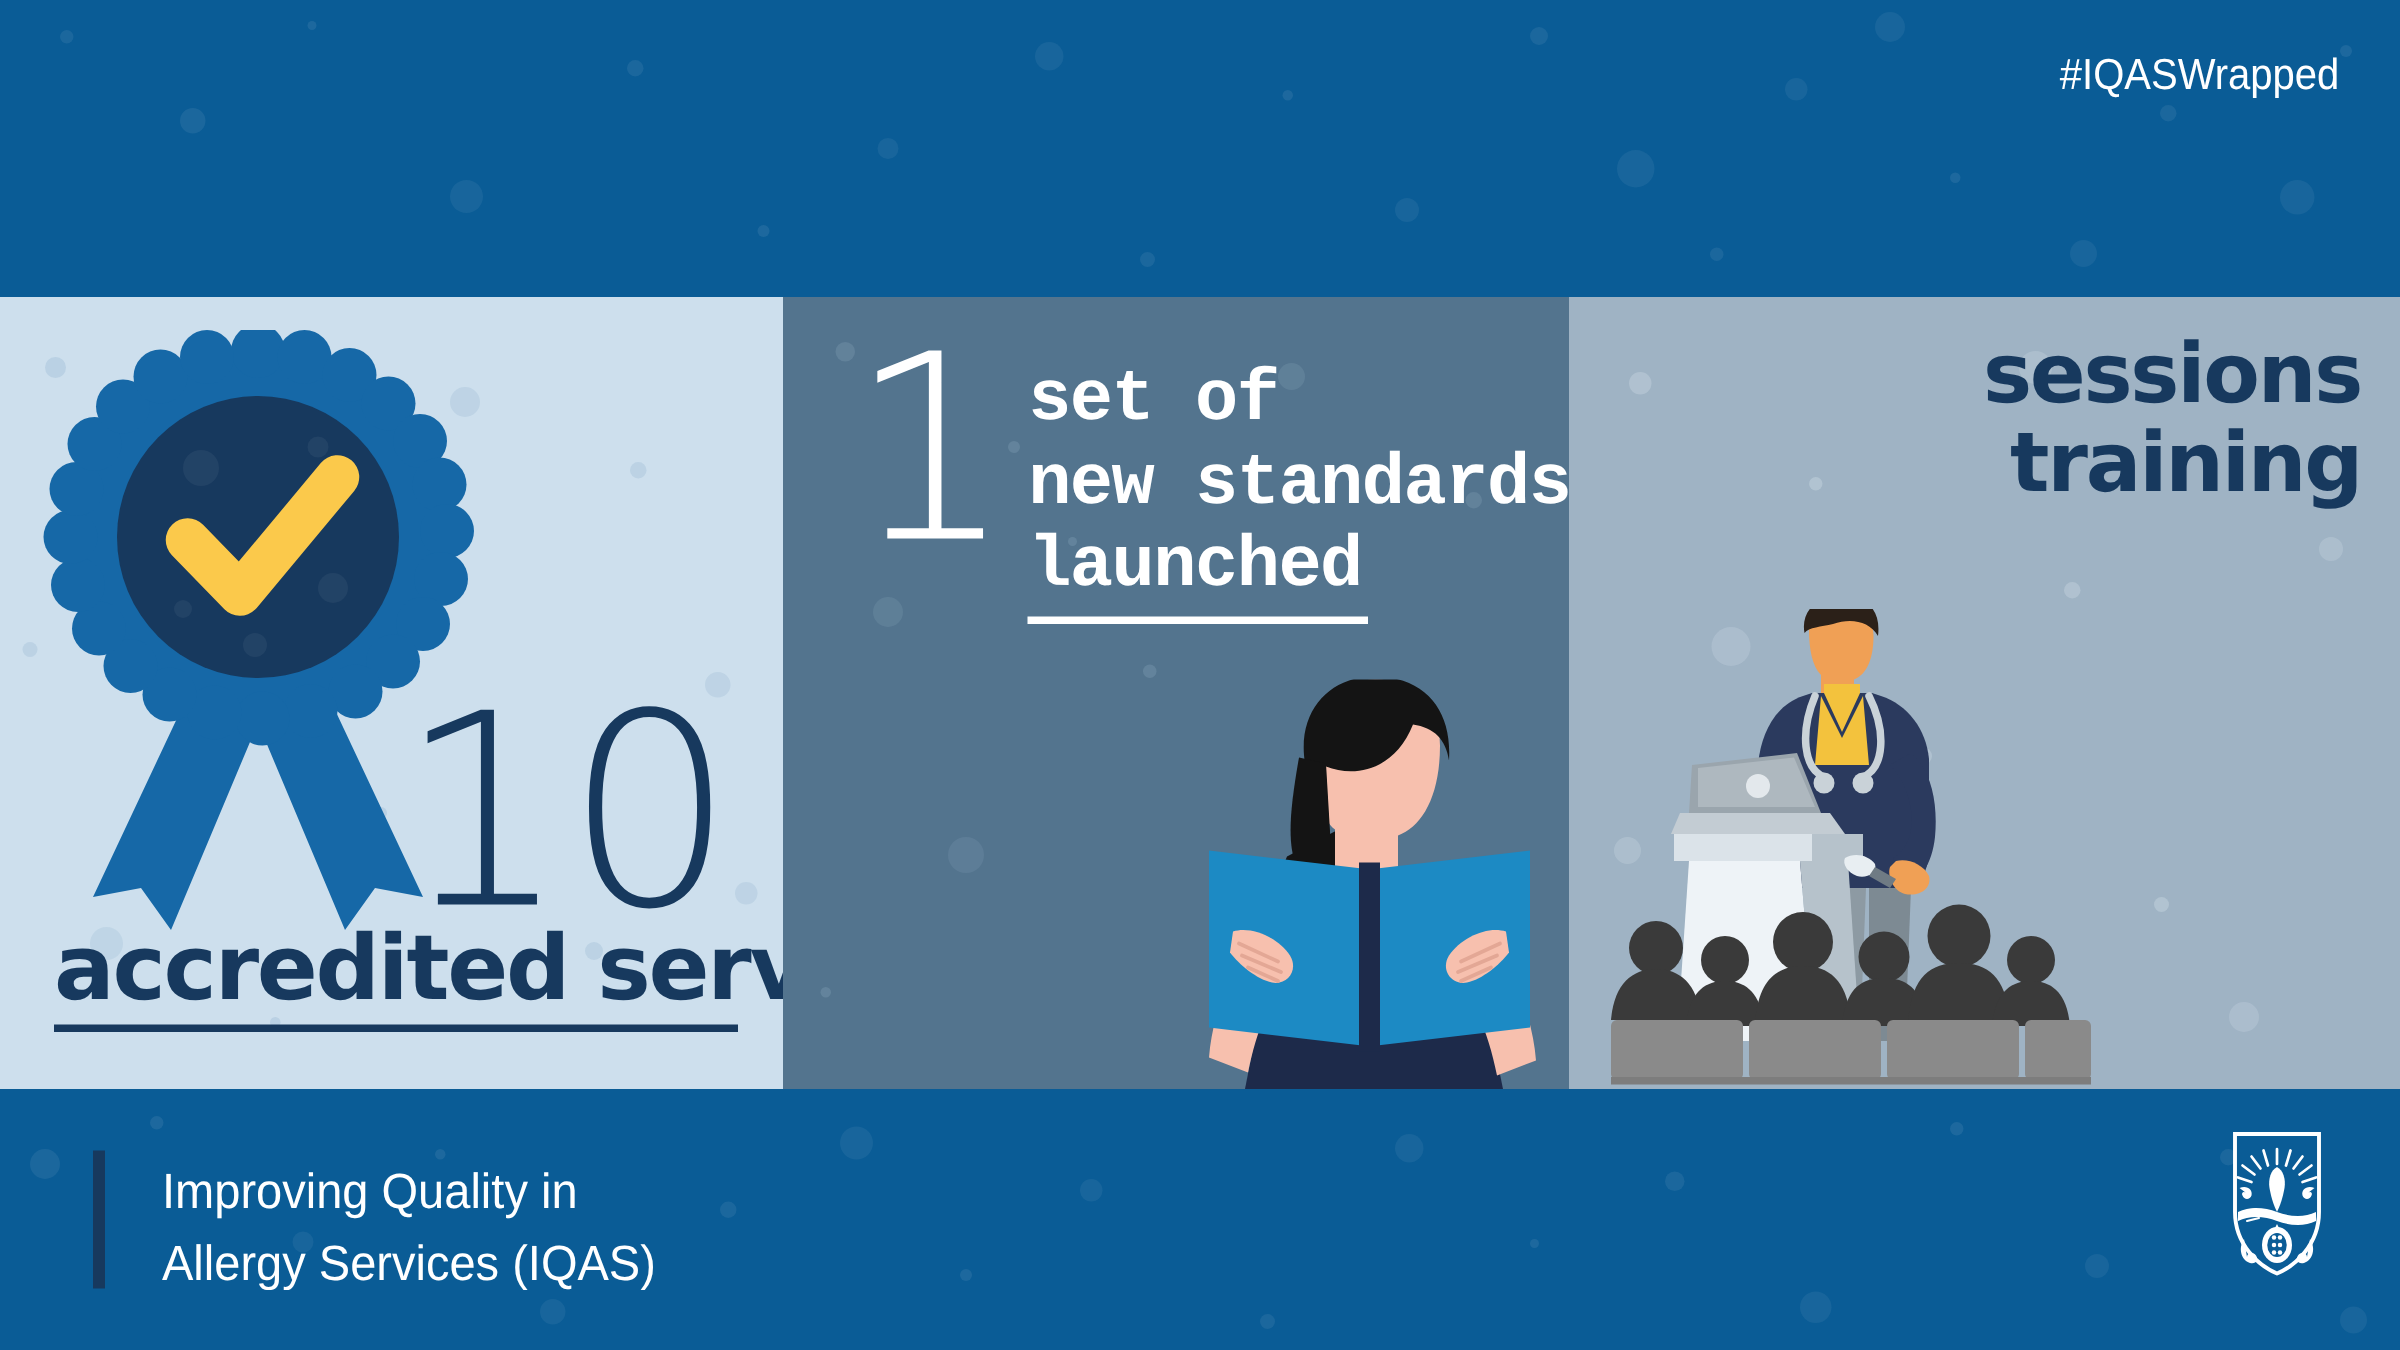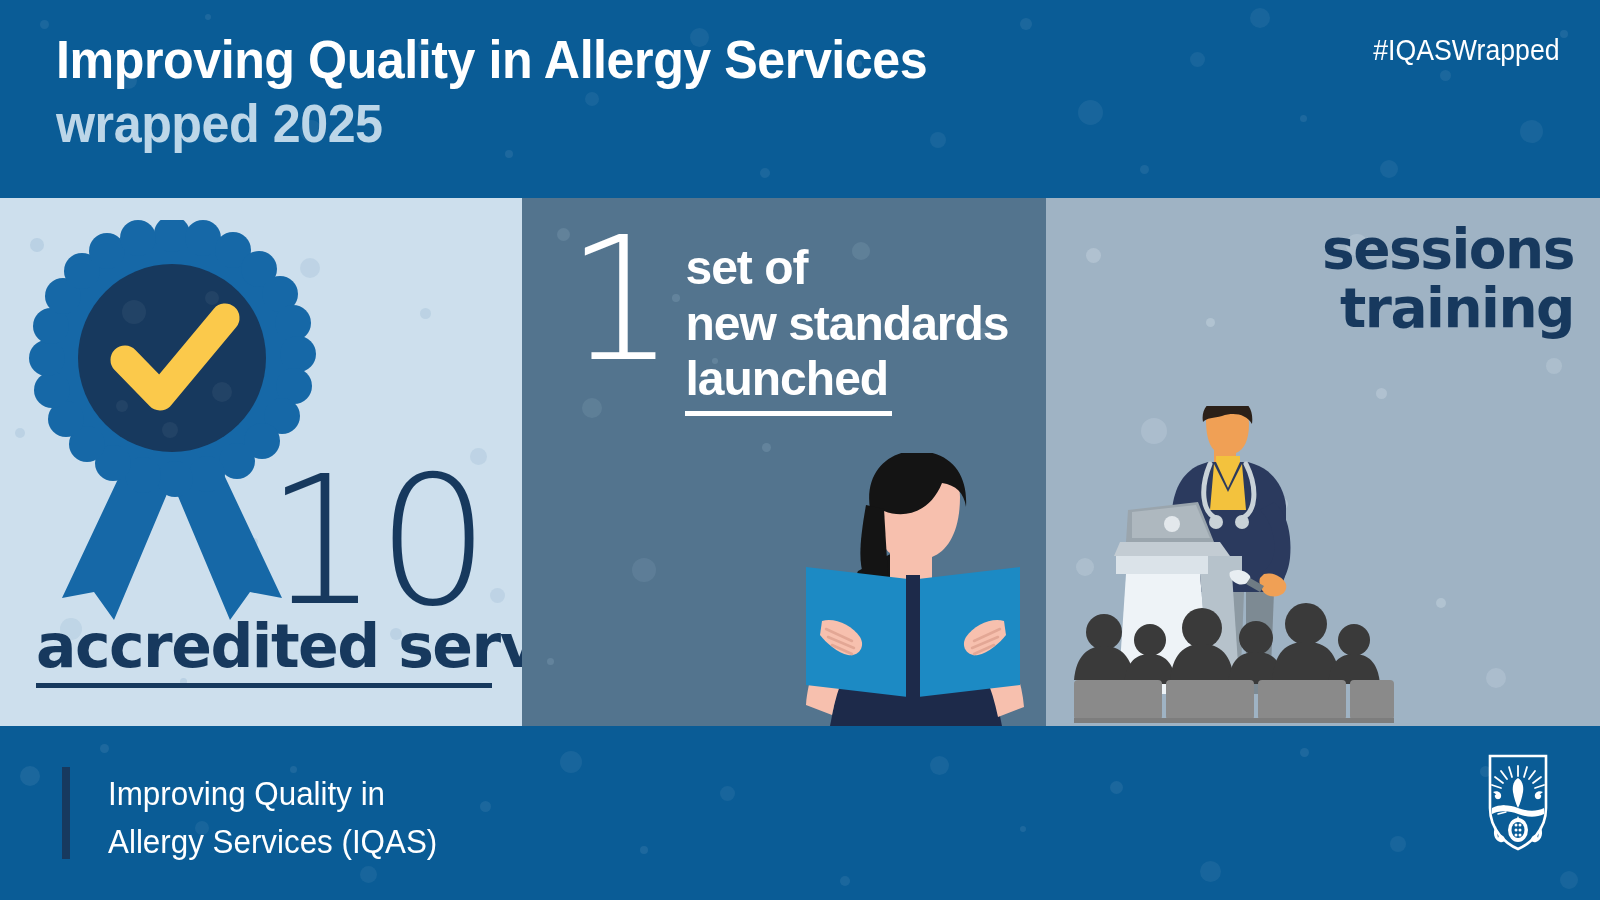--- a/index.html
+++ b/index.html
@@ -66,21 +66,21 @@
   #p2-text-block { position:absolute; left:44px; top:32px; display:flex; align-items:flex-start; }
   #p2-number {
     font-family:"DejaVu Sans", sans-serif; font-weight:300;
     font-size:172px; line-height:0.88; color:#ffffff;
     margin-right:10px; margin-top:-6px;
   }
   #p2-lines {
     display:flex; flex-direction:column; padding-top:10px;
   }
   .p2-line {
-    font-family:Liberation Sans, sans-serif; font-weight:bold;
+    font-family:Liberation Mono, monospace; font-weight:bold;
     font-size:48px; line-height:1.16; color:#ffffff;
     letter-spacing:-1px; white-space:nowrap;
   }
   .p2-line.underlined {
     border-bottom:5px solid #ffffff; padding-bottom:4px;
     align-self:flex-start; padding-right:4px;text-align:right;
   }
 
   
   #p3-text-block {
@@ -141,24 +141,20 @@
       <i style="left:1140px;top:165px; width:9px;  height:9px;  background:rgba(255,255,255,.07)"></i>
       <i style="left:1190px;top:52px;  width:15px; height:15px; background:rgba(255,255,255,.06)"></i>
       <i style="left:1250px;top:8px;   width:20px; height:20px; background:rgba(255,255,255,.06)"></i>
       <i style="left:1300px;top:115px; width:7px;  height:7px;  background:rgba(255,255,255,.08)"></i>
       <i style="left:1380px;top:160px; width:18px; height:18px; background:rgba(255,255,255,.06)"></i>
       <i style="left:1440px;top:70px;  width:11px; height:11px; background:rgba(255,255,255,.07)"></i>
       <i style="left:1520px;top:120px; width:23px; height:23px; background:rgba(255,255,255,.06)"></i>
       <i style="left:1560px;top:30px;  width:8px;  height:8px;  background:rgba(255,255,255,.08)"></i>
     </div>
 
-    <div id="header-inner">
-      <div class="h-line1">Improving Quality in Allergy Services</div>
-      <div class="h-line2">wrapped 2025</div>
-    </div>
     <div id="hashtag">#IQASWrapped</div>
   </div>
 
   <div class="panel" id="panel1">
     <div class="bokeh">
       <i style="left:30px; top:40px;  width:14px; height:14px; background:rgba(120,160,195,.22)"></i>
       <i style="left:110px;top:140px; width:9px;  height:9px;  background:rgba(120,160,195,.20)"></i>
       <i style="left:300px;top:60px;  width:20px; height:20px; background:rgba(120,160,195,.18)"></i>
       <i style="left:420px;top:110px; width:11px; height:11px; background:rgba(120,160,195,.20)"></i>
       <i style="left:470px;top:250px; width:17px; height:17px; background:rgba(120,160,195,.18)"></i>

